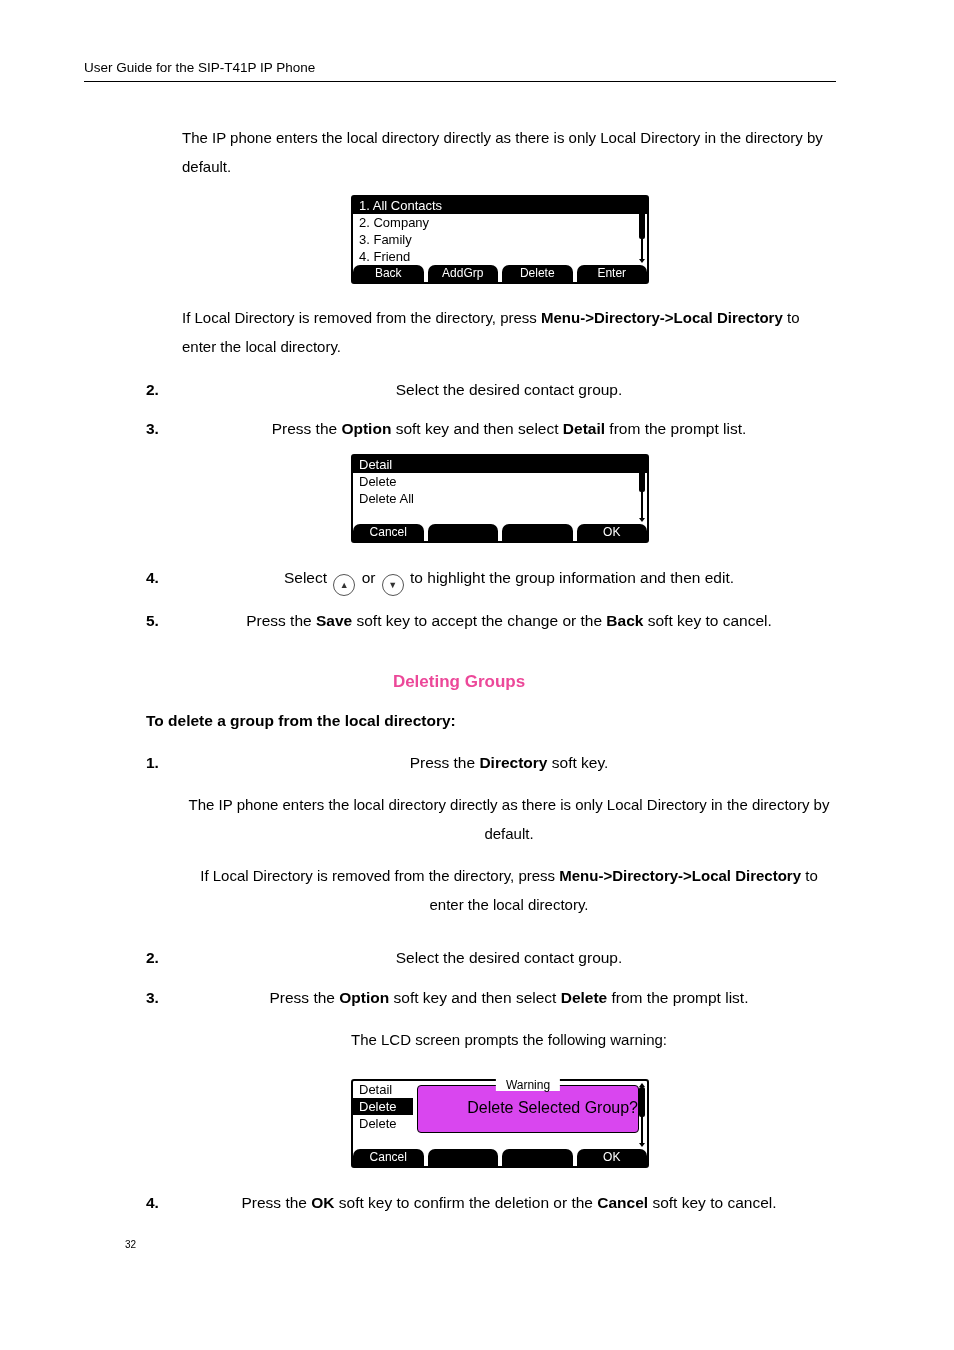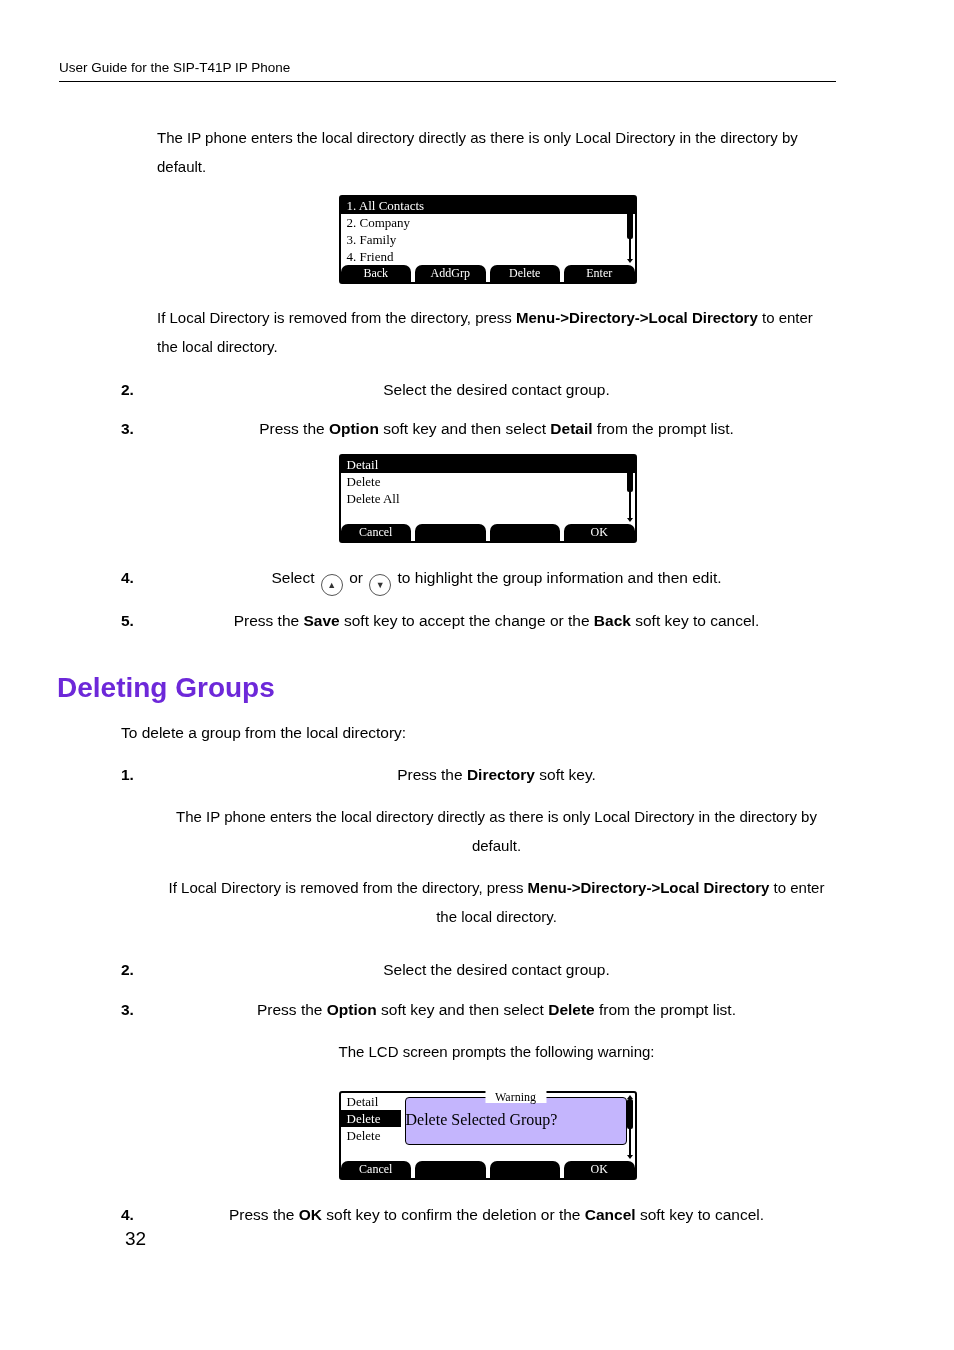--- a/index.html
+++ b/index.html
@@ -8,21 +8,21 @@
     padding: 0;
     background: #ffffff;
     font-family: "Century Gothic", "Avant Garde", Futura, Arial, sans-serif;
     color: #000;
   }
   .page {
     width: 954px;
     height: 1350px;
     position: relative;
     box-sizing: border-box;
-    padding: 60px 118px 0 59px;
+    padding: 60px 118px 0 84px;
   }
   .header-line {
     font-size: 13.5px;
     padding-bottom: 6px;
     border-bottom: 1px solid #000;
     margin-bottom: 42px;
   }
   .content {
     padding-left: 80px;
     padding-right: 0;
@@ -47,49 +47,50 @@
   .list-num {
     font-weight: bold;
     width: 36px;
     flex: 0 0 36px;
   }
   .list-body {
     flex: 1;
     text-align: center;
   }
   .section-h {
-    font-size: 28px;
+    font-size: 17px;
     font-weight: bold;
-    color: #6d28d9;
+    color: #ec4899;
     margin: 36px 0 20px -82px;
+    text-align: center;
   }
   .sub-h {
     font-size: 15.5px;
-    font-weight: normal;
+    font-weight: bold;
     margin: 10px 0 18px -18px;
   }
   .page-num {
     position: absolute;
     left: 125px;
     bottom: 100px;
-    font-size: 19px;
+    font-size: 10px;
   }
   
   .lcd-wrap {
     display: flex;
     justify-content: center;
     margin: 6px 0 20px 0;
   }
   .lcd {
     width: 298px;
     border: 2px solid #000;
     border-radius: 3px;
     background: #fff;
     box-sizing: border-box;
-    font-family: Liberation Serif, serif;
+    font-family: Liberation Sans, sans-serif;
     font-size: 13px;
     line-height: 1.0;
     position: relative;
   }
   .lcd-inner {
     position: relative;
   }
   .lcd-row {
     padding: 2px 6px 3px 6px;
     height: 17px;
@@ -156,23 +157,23 @@
 
   
   .lcd .panel {
     position: absolute;
     left: 64px;
     right: 8px;
     top: 4px;
     height: 48px;
     border: 1px solid #000;
     border-radius: 4px;
-    background: #c4b5fd;
+    background: #d946ef;
     font-size: 12px;
-    text-align: left;
+    text-align: right;
     padding-top: 2px;
     box-sizing: border-box;
   }
   .lcd .panel .title-tab {
     position: absolute;
     top: -7px;
     left: 50%;
     transform: translateX(-50%);
     background: #fff;
     padding: 0 10px;

